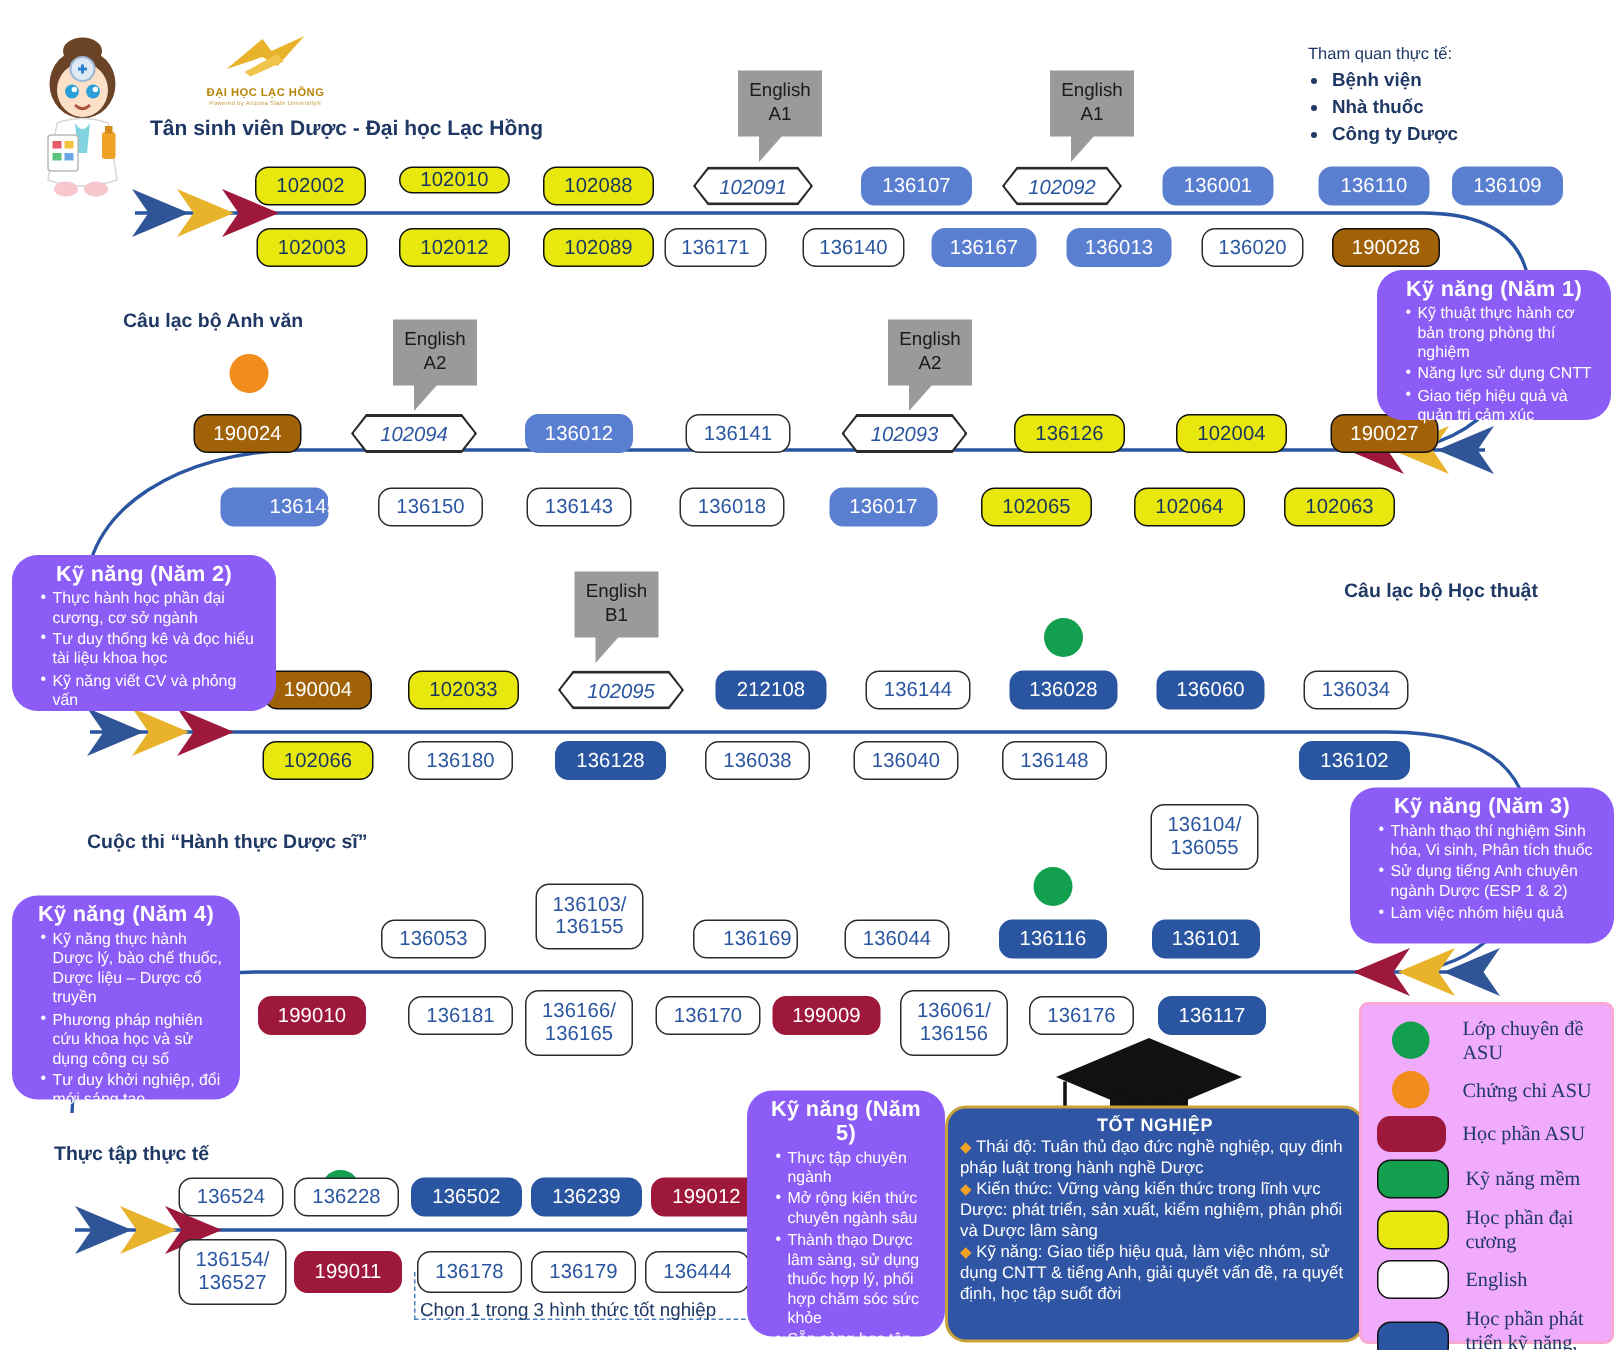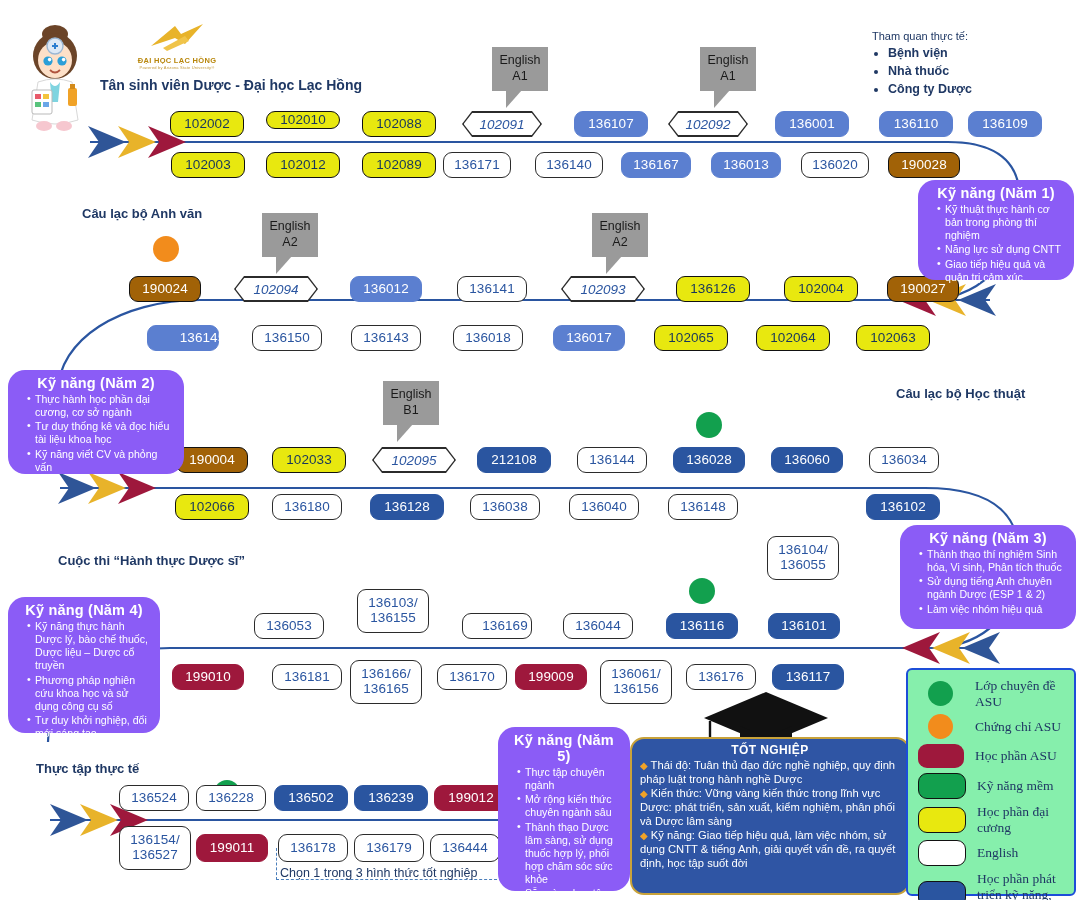--- a/index.html
+++ b/index.html
@@ -84,21 +84,21 @@
   .gradbox{
     position:absolute;background:#2f55a4;border:2px solid #c8a23a;border-radius:14px;
     color:#ffffff;box-sizing:border-box;padding:4px 8px 6px 8px;
   }
   .gradbox h4{margin:0 0 2px 0;font-size:12px;font-weight:bold;text-align:center;letter-spacing:.4px;}
   .gradbox p{margin:0 0 1px 0;font-size:11.2px;line-height:1.22;}
   .gradbox p .dm{color:#f0a227;font-size:10px;}
 
   
   .legend{
-    position:absolute;background:#86efac;border:2px solid #1d4ed8;border-radius:6px;
+    position:absolute;background:#f0abfc;border:2px solid #f9a8d4;border-radius:6px;
     box-sizing:border-box;padding:8px 10px;
     font-family:"Liberation Serif","DejaVu Serif",serif;
   }
   .legend .row{display:flex;align-items:center;margin-bottom:5px;}
   .legend .sw{width:46px;height:24px;flex:0 0 46px;margin-right:11px;}
   .legend .sw.circle{border-radius:50%;width:25px;height:25px;flex:0 0 25px;margin-left:10px;margin-right:22px;}
   .legend .lbl{font-size:13.5px;color:#1f3864;line-height:1.15;}
 
   .dot{position:absolute;border-radius:50%;}
   .choose{

